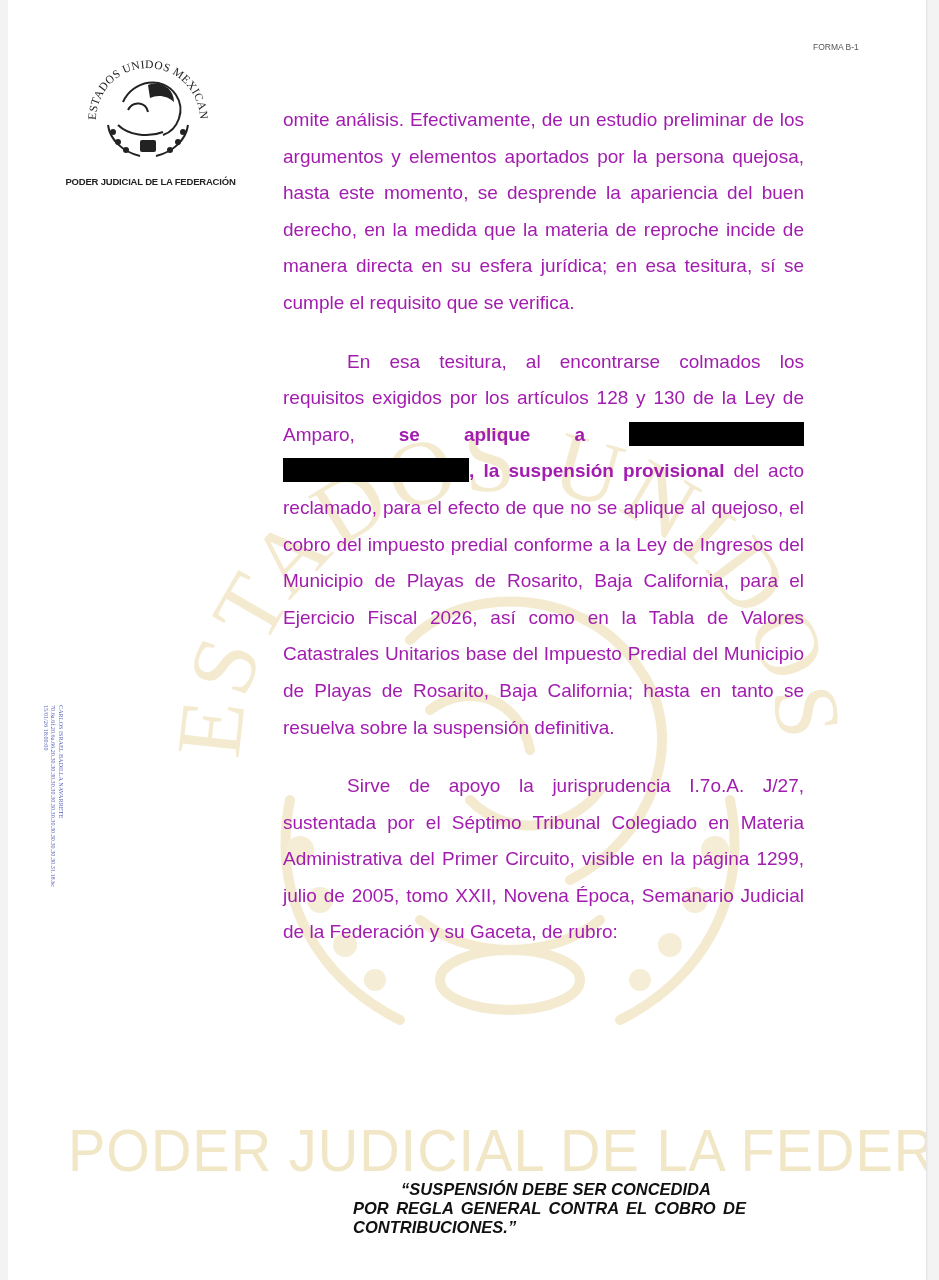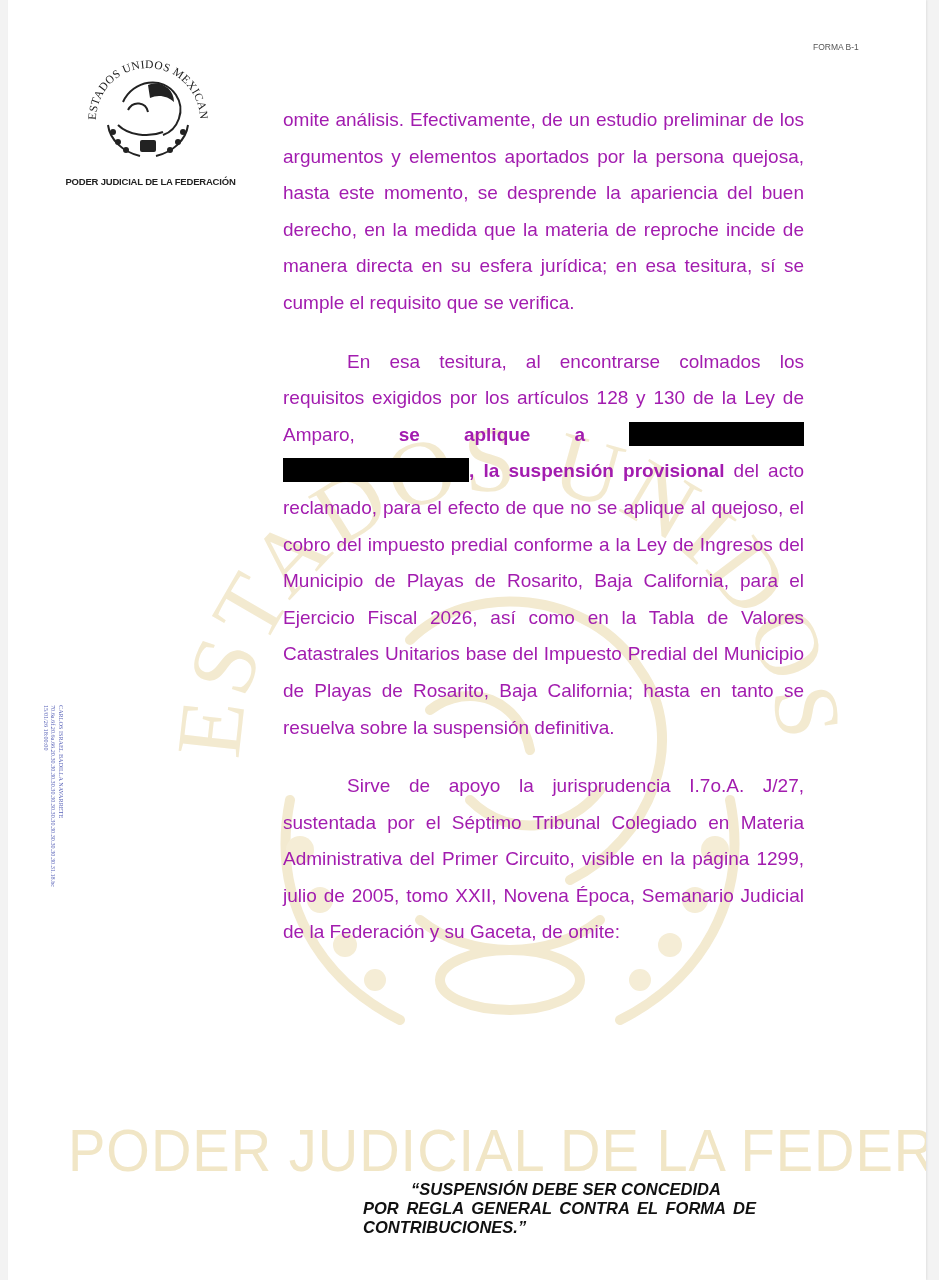--- a/index.html
+++ b/index.html
@@ -68,21 +68,21 @@
     }
     .indent { text-indent: 64px; }
     .b { font-weight: bold; }
     .redact { display: inline-block; background: #000; height: 24px; vertical-align: -5px; }
     .r1 { width: 175px; }
     .r2 { width: 186px; }
     .quote {
       position: absolute; left: 345px; top: 1180px; width: 393px;
       font-size: 16.5px; line-height: 19px; font-weight: bold; font-style: italic;
       color: #111;
-      text-align: justify; text-align-last: left; margin-left: 10px;
+      text-align: justify; text-align-last: left;
     }
     .quote .first { text-indent: 48px; display: block; }
   </style>
 </head>
 <body>
 
 <div class="page">
 
   <svg class="wm-seal" viewBox="0 0 680 680">
     <defs>
@@ -150,20 +150,20 @@
     </div>
   </div>
 
   <div class="body">
     <p>omite análisis. Efectivamente, de un estudio preliminar de los argumentos y elementos aportados por la persona quejosa, hasta este momento, se desprende la apariencia del buen derecho, en la medida que la materia de reproche incide de manera directa en su esfera jurídica; en esa tesitura, sí se cumple el requisito que se verifica.</p>
     <p class="indent">
       <span>En esa tesitura, al encontrarse colmados los requisitos exigidos por los artículos 128 y 130 de la Ley de Amparo, </span><span class="b">se aplique a</span>
       <span class="redact r1"></span>
       <span class="redact r2"></span><span class="b">,</span><span class="b"> la suspensión provisional</span><span> del acto reclamado, para el efecto de que no se aplique al quejoso, el cobro del impuesto predial conforme a la Ley de Ingresos del Municipio de Playas de Rosarito, Baja California, para el Ejercicio Fiscal 2026, así como en la Tabla de Valores Catastrales Unitarios base del Impuesto Predial del Municipio de Playas de Rosarito, Baja California; hasta en tanto se resuelva sobre la suspensión definitiva.</span>
     </p>
-    <p class="indent">Sirve de apoyo la jurisprudencia I.7o.A. J/27, sustentada por el Séptimo Tribunal Colegiado en Materia Administrativa del Primer Circuito, visible en la página 1299, julio de 2005, tomo XXII, Novena Época, Semanario Judicial de la Federación y su Gaceta, de omite:</p>
+    <p class="indent">Sirve de apoyo la jurisprudencia I.7o.A. J/27, sustentada por el Séptimo Tribunal Colegiado en Materia Administrativa del Primer Circuito, visible en la página 1299, julio de 2005, tomo XXII, Novena Época, Semanario Judicial de la Federación y su Gaceta, de rubro:</p>
   </div>
 
   <div class="quote">
     <span class="first">“SUSPENSIÓN DEBE SER CONCEDIDA</span>
-    <span>POR REGLA GENERAL CONTRA EL FORMA DE CONTRIBUCIONES.”</span>
+    <span>POR REGLA GENERAL CONTRA EL COBRO DE CONTRIBUCIONES.”</span>
   </div>
 </div>
 
 </body></html>

